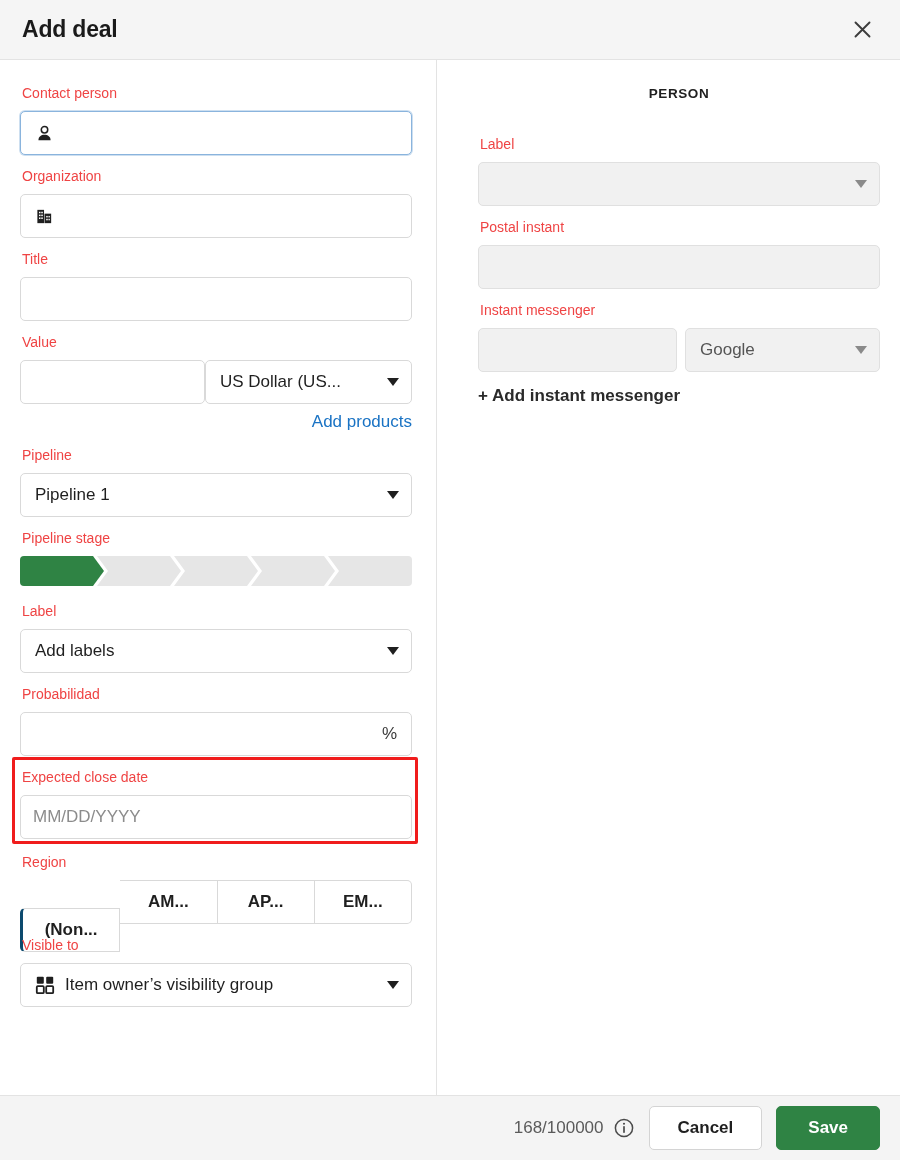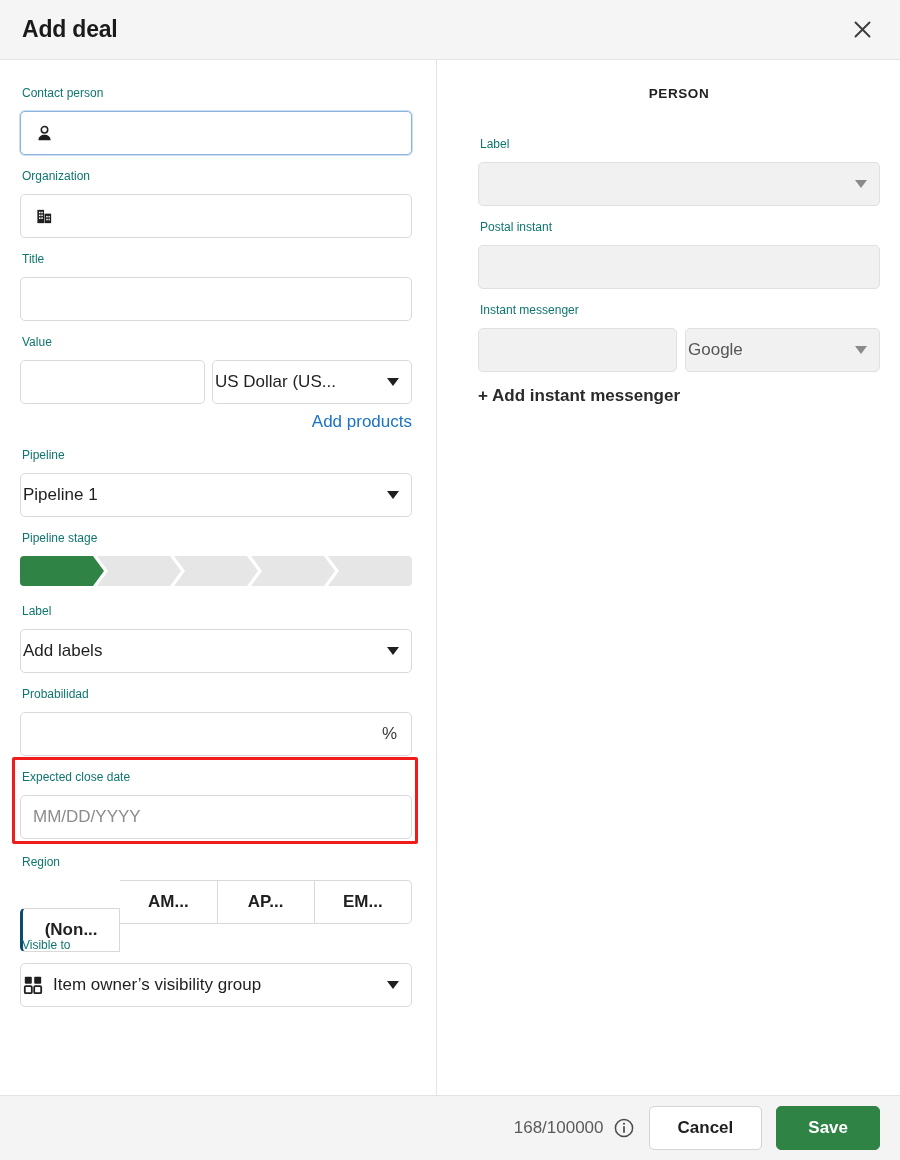--- a/index.html
+++ b/index.html
@@ -33,54 +33,54 @@
     width: 437px; flex: 0 0 437px;
     border-right: 1px solid #e3e3e3;
     padding: 22px 24px 10px 20px;
     overflow: hidden;
   }
   .col-right { flex: 1 1 auto; padding: 26px 20px 10px 41px; overflow: hidden; }
 
   
   .field { margin-bottom: 10px; }
   .flabel {
-    display: block; font-size: 12px; color: #0f766e;
+    display: block; font-size: 14px; color: #ef4444;
     margin: 0 0 7px 2px; line-height: 22px; font-weight: normal;
   }
   .input {
     width: 100%; height: 44px;
     border: 1px solid #d9d9d9; border-radius: 5px;
     background: #fff; font-size: 17px; color: #1f1f1f;
     padding: 0 12px; display: flex; align-items: center;
     font-family: "Liberation Sans", sans-serif;
   }
   .input.focused { border: 1px solid #8ab4dd; box-shadow: 0 0 0 1px #cddff0; }
   .input.disabled { background: #f1f1f1; border-color: #e0e0e0; }
   .input .ph { color: #8c8c8c; }
   .input-icon { width: 22px; height: 22px; margin-right: 6px; flex: 0 0 22px; display:flex; align-items:center; justify-content:center;}
 
   .select {
     width: 100%; height: 44px;
     border: 1px solid #d9d9d9; border-radius: 5px; background: #fff;
     font-size: 17px; color: #1f1f1f;
-    padding: 0 12px 0 2px;
+    padding: 0 12px 0 14px;
     display: flex; align-items: center; justify-content: space-between;
     cursor: pointer;
   }
   .select.disabled { background: #f1f1f1; border-color: #e0e0e0; color:#555; }
   .select .txt { overflow: hidden; white-space: nowrap; text-overflow: ellipsis; }
   .caret {
     width: 0; height: 0; flex: 0 0 auto;
     border-left: 6px solid transparent; border-right: 6px solid transparent;
     border-top: 8px solid #1f1f1f; margin-left: 8px;
   }
   .caret.muted { border-top-color: #8a8a8a; }
 
   
-  .row { display: flex; gap: 7px; }
+  .row { display: flex; }
   .row .cell-a { flex: 0 0 185px; }
   .row .cell-b { flex: 1 1 auto; }
   .link-row { display:flex; justify-content: flex-end; margin-top: 8px; }
   .link { color: #1a73c4; font-size: 17px; text-decoration: none; cursor: pointer; }
 
   
   .stages { display: flex; width: 100%; height: 30px; gap: 2px; }
   .stage {
     flex: 1 1 0; height: 30px; background: #e6e6e6;
     clip-path: polygon(0 0, calc(100% - 11px) 0, 100% 50%, calc(100% - 11px) 100%, 0 100%, 11px 50%);

